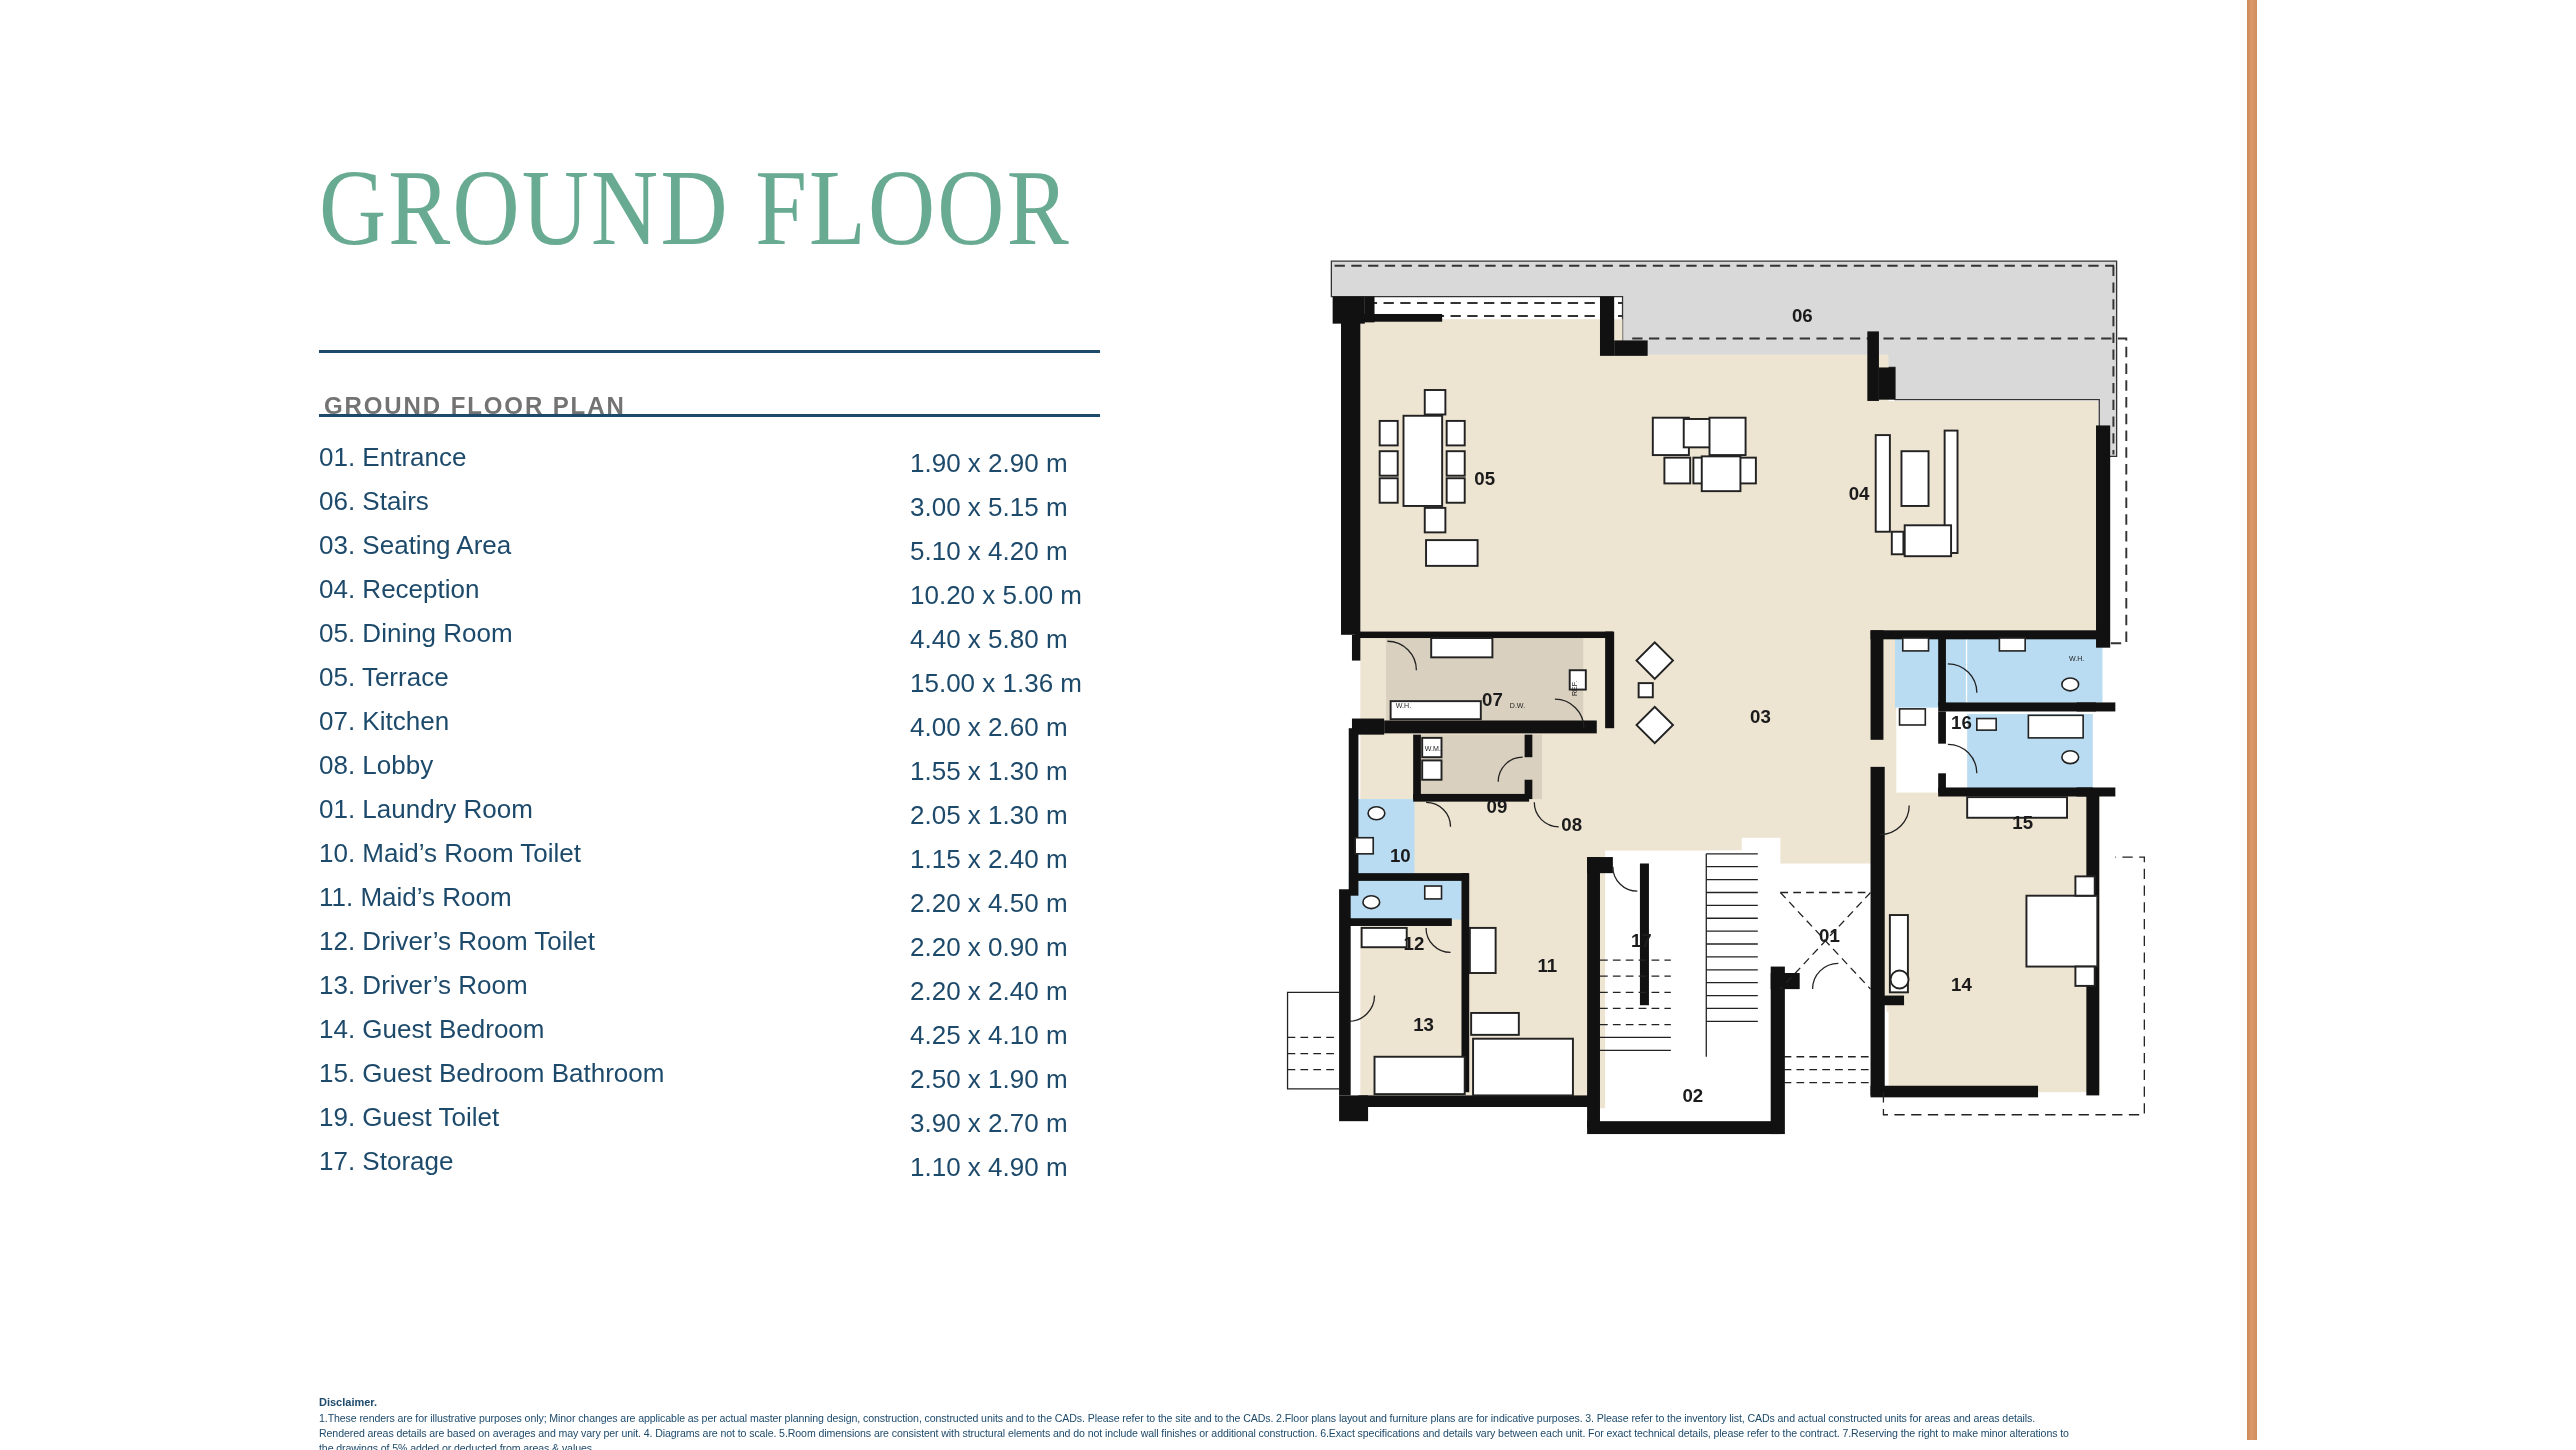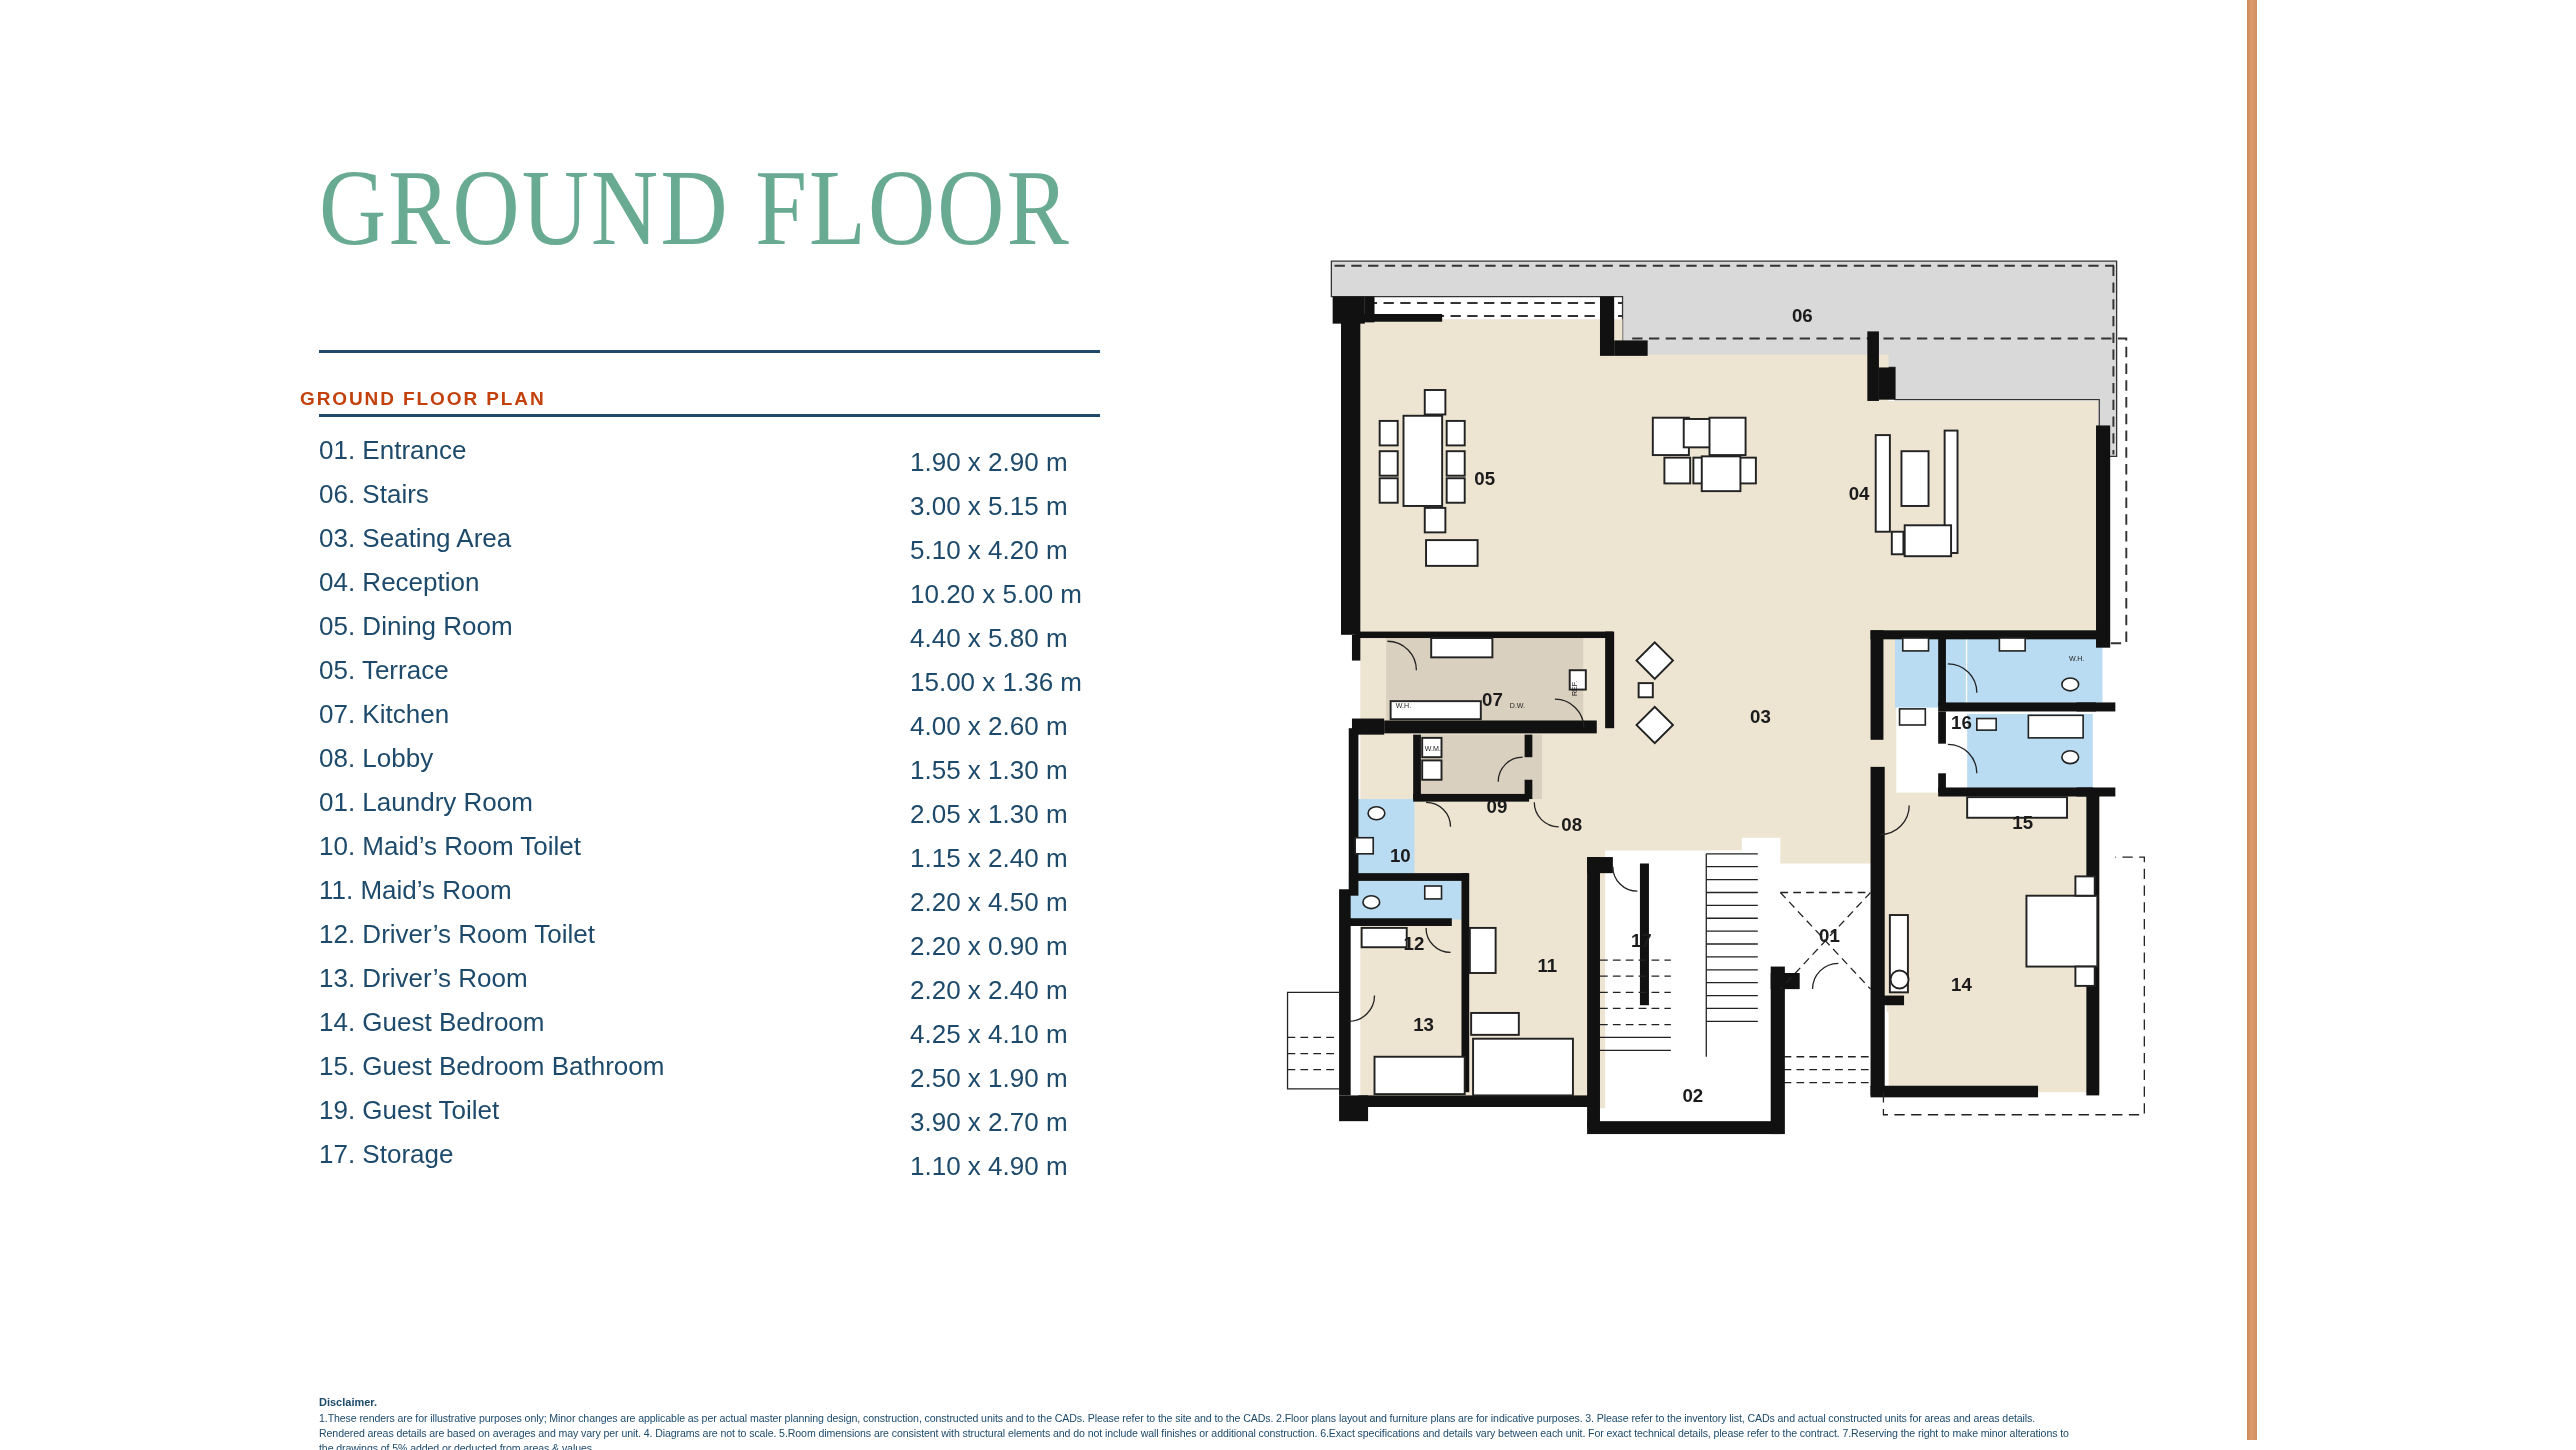--- a/index.html
+++ b/index.html
@@ -8,26 +8,26 @@
     position: absolute; left: 319px; top: 82px;
     font-family: "Liberation Serif", "DejaVu Serif", serif;
     font-size: 108px; letter-spacing: 2.6px; line-height: 1;
     color: #68ab92; font-weight: normal; white-space: nowrap;
     transform: scaleX(0.86); transform-origin: left top;
   }
   .rule { position: absolute; left: 319px; width: 781px; height: 3.2px; background: #1d4a6b; }
   .rule.top { top: 350px; }
   .rule.bottom { top: 414px; }
   .section-heading {
-    position: absolute; left: 300px; top: 372px;
+    position: absolute; left: 324px; top: 372px;
     font-family: "Liberation Sans", sans-serif; font-weight: bold;
-    font-size: 19px; letter-spacing: 1.9px; color: #c2410c;
+    font-size: 24px; letter-spacing: 1.9px; color: #737373;
   }
   .room-list { position: absolute; left: 319px; top: 435px; width: 799px; margin: 0; padding: 0; list-style: none; }
-  .room-row { height: 44px; display: flex; position: relative; }
+  .room-row { height: 44px; display: flex; align-items: center; position: relative; }
   .room-name, .room-dim {
     font-family: "Liberation Sans", sans-serif; font-size: 26px; color: #1d4a6b; white-space: nowrap;
   }
   .room-dim { position: absolute; left: 591px; margin-top: 12px; }
   .disclaimer { position: absolute; left: 319px; top: 1386px; width: 1752px; color: #1d4a6b; font-family: "Liberation Sans", sans-serif; }
   .disclaimer-title { font-size: 11px; font-weight: bold; line-height: 15.5px; margin-top: 9px; }
   .disclaimer-body { font-size: 10.6px; line-height: 15px; letter-spacing: -0.1px; }
   .accent-bar {
     position: absolute; left: 2247px; top: 0; width: 9.7px; height: 1440px;
     background: linear-gradient(90deg, #c98a5a 0%, #dc9a6a 45%, #d08f5d 100%);

